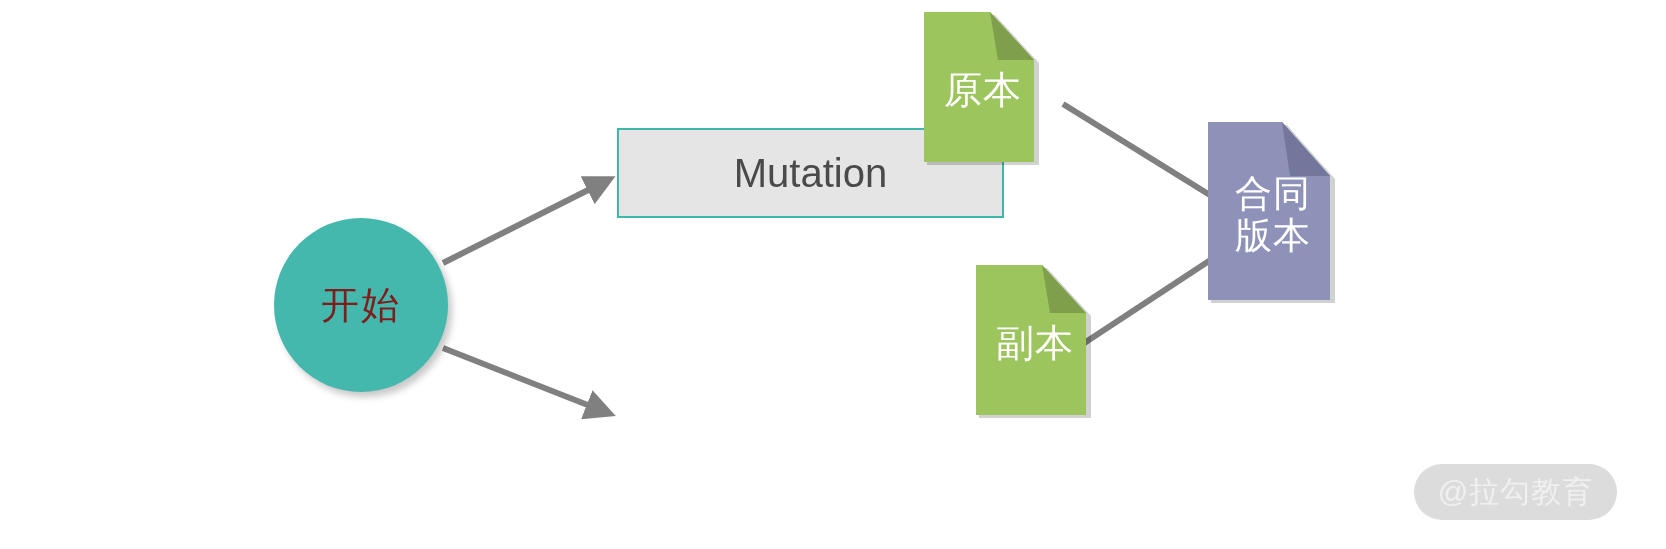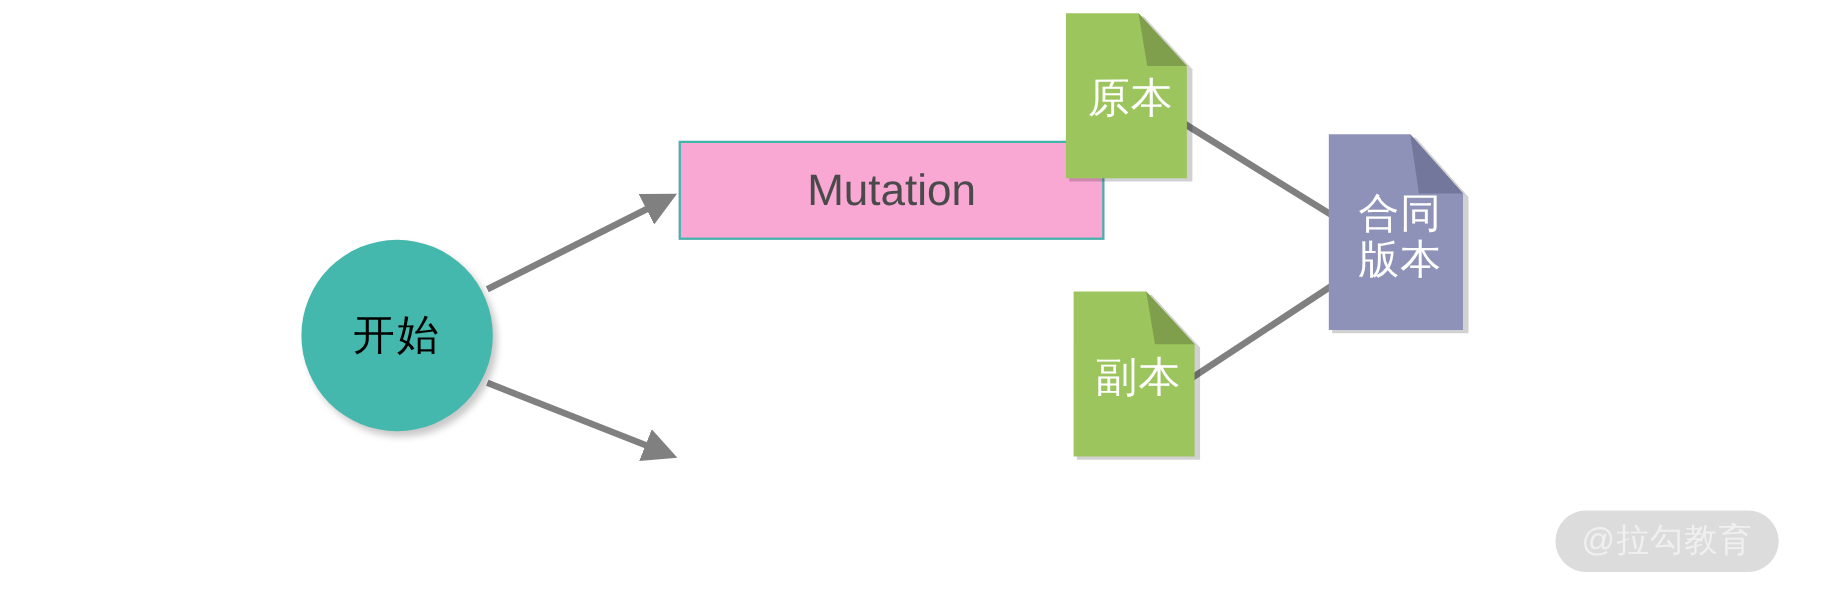--- a/index.html
+++ b/index.html
@@ -33,32 +33,32 @@
     width: 174px;
     height: 174px;
     border-radius: 50%;
     background: #45b8ae;
     box-shadow: 4px 5px 7px rgba(0,0,0,0.22);
     display: flex;
     align-items: center;
     justify-content: center;
   }
   .start-node .label {
-    color: #000000;
+    color: #7f1d1d;
     font-size: 38px;
     letter-spacing: 2px;
     line-height: 1;
     white-space: nowrap;
     text-align: center;
   }
 
   
   .proc-box {
     position: absolute;
-    background: #f9a8d4;
+    background: #e5e5e5;
     border: 2px solid #3eb6ac;
     display: flex;
     align-items: center;
     justify-content: center;
     box-sizing: border-box;
   }
   .proc-box .label {
     color: #4a4a4a;
     font-size: 40px;
     line-height: 1;
@@ -97,21 +97,21 @@
     justify-content: center;
     color: #ffffff;
     font-size: 38px;
     line-height: 1.12;
     letter-spacing: 1px;
     pointer-events: none;
     white-space: pre-line;
     text-align: center;
   }
 
-  #doc-original { left: 969px; top: 12px;  width: 118px; height: 156px; }
+  #doc-original { left: 924px; top: 12px;  width: 118px; height: 156px; }
   #doc-copy     { left: 976px; top: 265px; width: 118px; height: 156px; }
   #doc-merged   { left: 1208px; top: 122px; width: 130px; height: 185px; }
   #doc-merged .label { font-size: 37px; }
 
   
   .watermark {
     position: absolute;
     left: 1414px;
     top: 464px;
     width: 203px;

